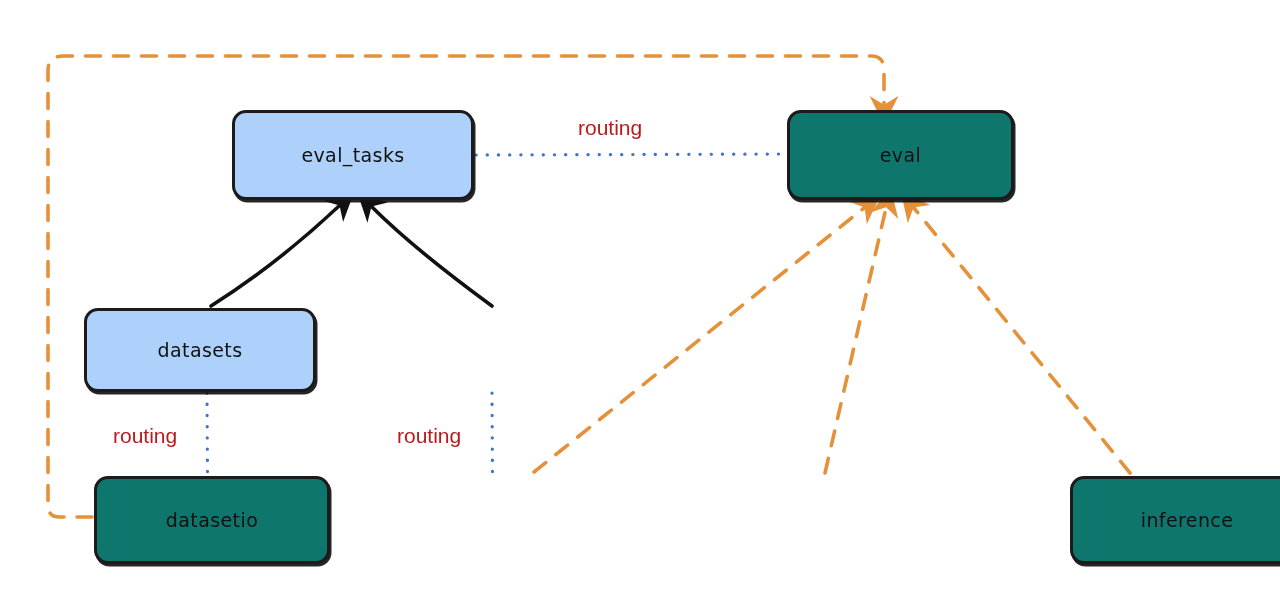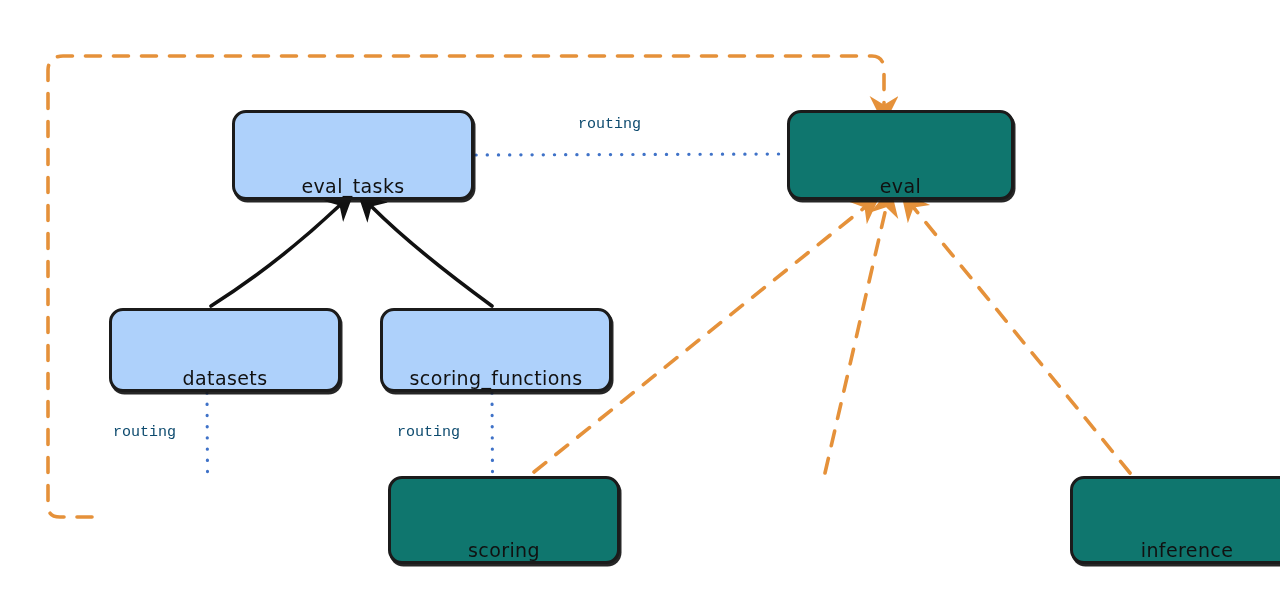--- a/index.html
+++ b/index.html
@@ -23,40 +23,40 @@
     top: 0;
     width: 1280px;
     height: 596px;
   }
   .node {
     position: absolute;
     box-sizing: border-box;
     border: 3px solid #1b1b1b;
     border-radius: 14px;
     display: flex;
-    align-items: flex-end;
+    align-items: center;
     justify-content: center;
     z-index: 5;
     box-shadow: 1.5px 2.5px 0 rgba(20,20,20,0.92);
   }
   .node.blue  { background: #aed1fb; }
   .node.green { background: #0f766e; }
   .node-label {
     font-family: "DejaVu Sans", sans-serif;
     font-size: 19px;
     color: #111111;
     letter-spacing: 0.4px;
     white-space: nowrap;
     pointer-events: none;
   }
   .edge-label {
     position: absolute;
-    font-family: Liberation Mono, monospace;
-    font-size: 15px;
-    color: #0c4a6e;
+    font-family: Liberation Sans, sans-serif;
+    font-size: 21px;
+    color: #b91c1c;
     white-space: nowrap;
     z-index: 6;
   }
 </style>
 </head>
 <body>
 
 <div id="canvas">
 
   <svg id="edges" viewBox="0 0 1280 596">
@@ -87,28 +87,25 @@
 
     <path d="M 1130 473 L 914 208" fill="none" stroke="#e5913a" stroke-width="3.6" stroke-linecap="round" stroke-dasharray="15 13" marker-end="url(#arrow-orange)"></path>
   </svg>
 
   <div class="node blue" id="node-eval_tasks" style="left: 232px; top: 110px; width: 242px; height: 90px;">
     <span class="node-label">eval_tasks</span>
   </div>
   <div class="node green" id="node-eval" style="left: 787px; top: 110px; width: 227px; height: 90px;">
     <span class="node-label">eval</span>
   </div>
-  <div class="node blue" id="node-datasets" style="left: 109px; top: 308px; width: 232px; height: 84px;">
+  <div class="node blue" id="node-datasets" style="left: 84px; top: 308px; width: 232px; height: 84px;">
     <span class="node-label">datasets</span>
   </div>
-  <div class="node blue" id="node-scoring_functions" style="left: 380px; top: 308px; width: 232px; height: 84px;">
-    <span class="node-label">scoring_functions</span>
-  </div>
-  <div class="node green" id="node-scoring" style="left: 388px; top: 476px; width: 232px; height: 88px;">
-    <span class="node-label">scoring</span>
+  <div class="node green" id="node-datasetio" style="left: 94px; top: 476px; width: 236px; height: 88px;">
+    <span class="node-label">datasetio</span>
   </div>
   <div class="node green" id="node-inference" style="left: 1026px; top: 476px; width: 234px; height: 88px; margin-left: 44px;">
     <span class="node-label">inference</span>
   </div>
 
   <div class="edge-label" id="lbl-0" style="left: 578px; top: 116px;">routing</div>
   <div class="edge-label" id="lbl-1" style="left: 113px; top: 424px;">routing</div>
   <div class="edge-label" id="lbl-2" style="left: 397px; top: 424px;">routing</div>
 
 </div>

